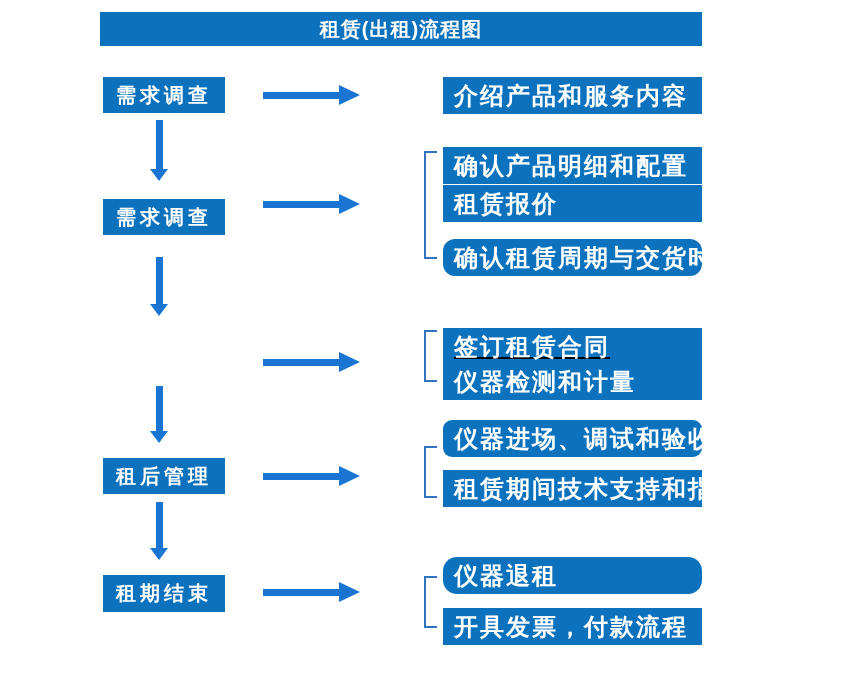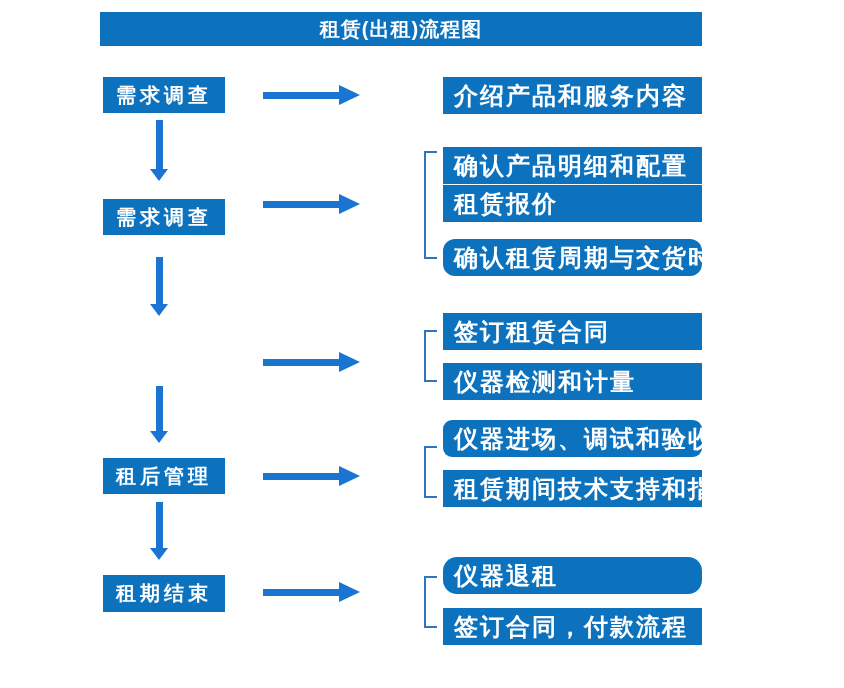--- a/index.html
+++ b/index.html
@@ -69,21 +69,21 @@
     color: var(--text-white);
     font-size: 24px;
     font-weight: bold;
     letter-spacing: 2px;
     white-space: nowrap;
   }
   .rb1  { top: 77px; }
   .rb2  { top: 147px; }
   .rb3  { top: 185px; }
   .rb4  { top: 239px; border-radius: 12px; }
-  .rb5  { top: 313px; }
+  .rb5  { top: 328px; text-decoration: underline; }
   .rb6  { top: 363px; }
   .rb7  { top: 420px; border-radius: 9px; }
   .rb8  { top: 470px; }
   .rb9  { top: 557px; border-radius: 14px; }
   .rb10 { top: 608px; }
 
   
   .harrow { position: absolute; left: 263px; width: 97px; height: 20px; }
   .harrow .shaft {
     position: absolute; left: 0; top: 6.5px;
@@ -226,16 +226,16 @@
   <div class="rbox rb7">
     <span>仪器进场、调试和验收</span>
   </div>
   <div class="rbox rb8">
     <span>租赁期间技术支持和指导</span>
   </div>
   <div class="rbox rb9">
     <span>仪器退租</span>
   </div>
   <div class="rbox rb10">
-    <span>签订合同，付款流程</span>
+    <span>开具发票，付款流程</span>
   </div>
 
 </div>
 
 </body></html>

